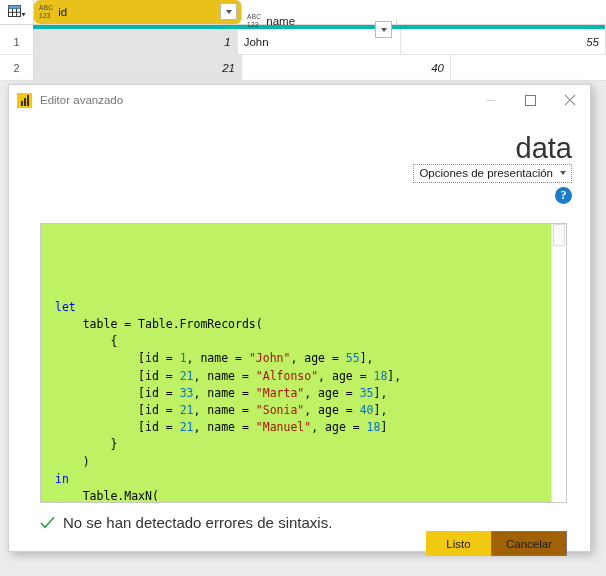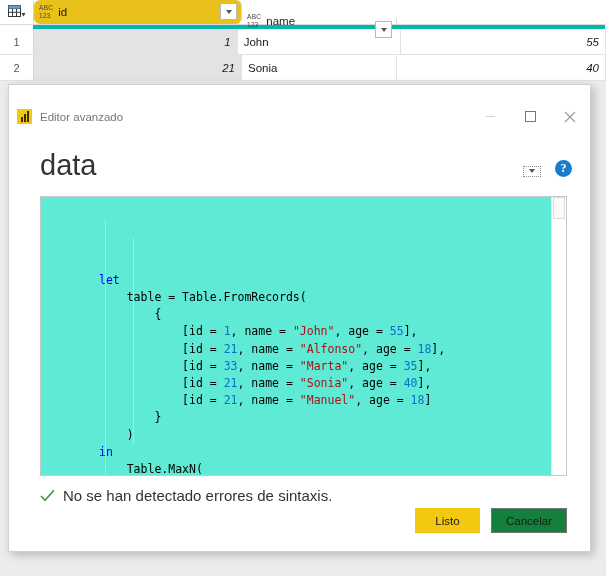--- a/index.html
+++ b/index.html
@@ -134,21 +134,20 @@
     display: flex;
     flex-direction: column;
   }
   .dlg-titlebar {
     height: 31px;
     display: flex;
     align-items: center;
     background: #fff;
     padding-left: 8px;
     box-sizing: border-box;
-    margin-top: 16px;
   }
   .app-icon {
     width: 15px; height: 15px;
     background: #f2c811;
     display: flex;
     align-items: flex-end;
     justify-content: center;
     gap: 1px;
     padding-bottom: 2px;
     box-sizing: border-box;
@@ -165,20 +164,21 @@
     display: flex;
     align-items: center;
     justify-content: center;
   }
   .winbtn svg { display:block; }
 
   .dlg-heading-row {
     display: flex;
     align-items: flex-end;
     padding: 17px 18px 0 31px;
+    flex-direction: column;
   }
   .dlg-heading {
     font-size: 29px;
     font-weight: 300;
     color: #333333;
     line-height: 32px;
     flex: 1;
     font-family: "Liberation Sans", sans-serif;
   }
   .display-options {
@@ -204,26 +204,25 @@
     justify-content: center;
     margin-left: 14px;
     margin-bottom: 4px;
     font-family: "Liberation Serif", serif;
   }
 
   
   .code-area {
     margin: 15px 23px 0 31px;
     border: 1px solid #c8c8c8;
-    background: #5eead4;
+    background: #bef264;
     height: 280px;
     position: relative;
     display: flex;
     box-sizing: border-box;
-    padding-left: 44px;
   }
   .code-scroll {
     flex: 1;
     overflow: hidden;
     position: relative;
     padding: 6px 0 0 0;
   }
   .code-lines {
     font-family: "DejaVu Sans Mono", monospace;
     font-size: 11.5px;
@@ -269,34 +268,33 @@
   }
   .check-icon { display:block; }
   .status-text { font-size: 15px; color: #333; }
 
   .footer {
     margin-top: auto;
     display: flex;
     justify-content: flex-end;
     align-items: center;
     padding: 0 23px 18px 0;
-    gap: 11px;
   }
   .btn {
     height: 25px;
     min-width: 65px;
     font-size: 11.5px;
     display: flex;
     align-items: center;
     justify-content: center;
     box-sizing: border-box;
     padding: 0 14px;
   }
   .btn-primary { background: #f2c811; border: 1px solid #f2c811; color: #1a1a1a; }
-  .btn-secondary { background: #15803d; border: 1px solid #767676; color: #1a1a1a; }
+  .btn-secondary { background: #a16207; border: 1px solid #767676; color: #1a1a1a; }
 </style>
 </head>
 <body>
 
 <div id="grid-background">
 
   <div class="grid-header-row">
     <div class="grid-corner">
       <svg width="18" height="14" viewBox="0 0 18 14">
         <rect x="0.5" y="0.5" width="12" height="11" fill="#fff" stroke="#3a3a3a"></rect>
@@ -343,21 +341,20 @@
   <div class="grid-row">
     <div class="row-num">1</div>
     <div class="cell numeric shaded" style="width:208px">1</div>
     <div class="cell" style="width:167px">John</div>
     <div class="cell numeric" style="width:209px">55</div>
   </div>
 
   <div class="grid-row">
     <div class="row-num">2</div>
     <div class="cell numeric shaded" style="width:208px">21</div>
-    <div class="cell" style="width:155px">Sonia</div>
     <div class="cell numeric" style="width:209px">40</div>
   </div>
 </div>
 
 <div id="advanced-editor-dialog">
 
   <div class="dlg-titlebar">
     <span class="app-icon">
       <i style="height:5px"></i>
         <i style="height:8px"></i>
@@ -379,20 +376,21 @@
       <svg width="12" height="12" viewBox="0 0 12 12">
         <line x1="1" y1="1" x2="11" y2="11" stroke="#9a9a9a" stroke-width="1.1"></line>
         <line x1="11" y1="1" x2="1" y2="11" stroke="#9a9a9a" stroke-width="1.1"></line>
       </svg>
     </span>
   </div>
 
   <div class="dlg-heading-row">
     <div class="dlg-heading">data</div>
     <div class="display-options">
+      <span>Opciones de presentación</span>
       <span class="caret-dn"></span>
     </div>
     <div class="help-icon">?</div>
   </div>
 
   <div class="code-area">
     <div class="code-scroll">
       <div class="code-lines" id="code-lines">
         <div class="guide1"></div>
         <div class="guide2"></div>

